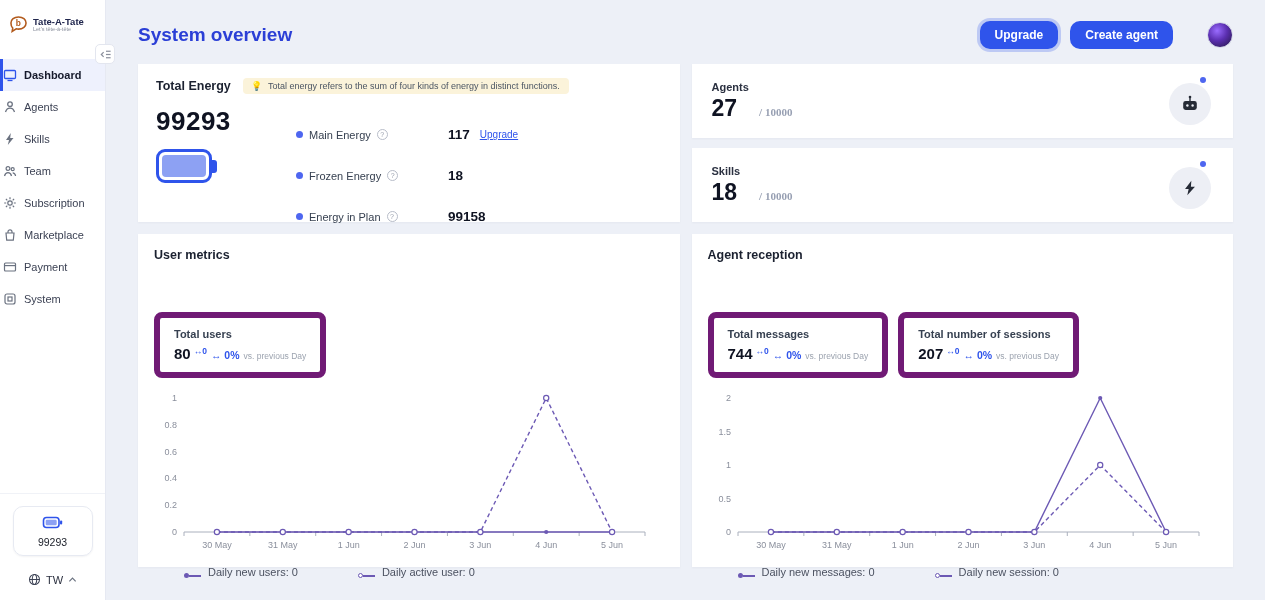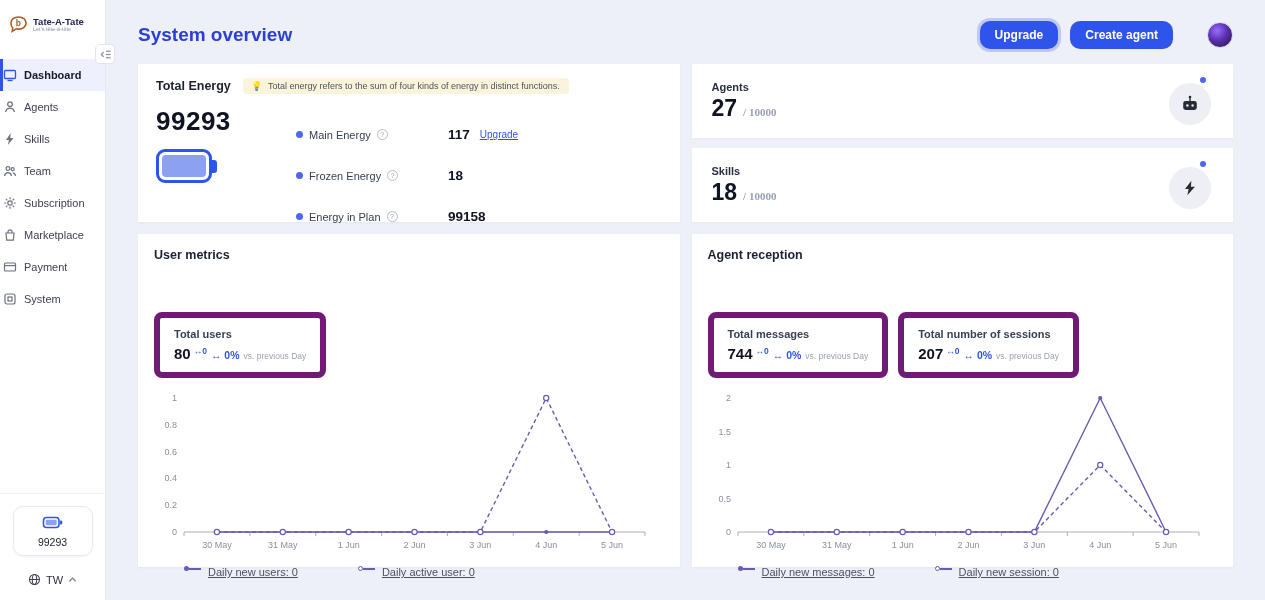--- a/index.html
+++ b/index.html
@@ -84,42 +84,42 @@
   .dot { width: 7px; height: 7px; border-radius: 50%; flex-shrink: 0; }
   .energy-label { font-size: 11px; color: #374151; white-space: nowrap; }
   .info-icon { width: 11px; height: 11px; border: 1px solid #b8bdc9; border-radius: 50%;
     font-size: 7px; color: #9aa0ad; display: inline-flex; align-items: center; justify-content: center; cursor: pointer; }
   .energy-value { font-size: 13.5px; font-weight: 700; color: #0f1322; display: flex; align-items: center; gap: 10px; }
   .recharge { font-size: 10px; font-weight: 400; color: var(--accent-blue); text-decoration: underline; cursor: pointer; }
   
   .right-col { display: flex; flex-direction: column; gap: 10px; }
   .mini-card { flex: 1; display: flex; align-items: center; justify-content: space-between; padding: 10px 20px; }
   .mini-label { font-size: 11px; font-weight: 700; color: #2a3040; }
-  .mini-value-row { display: flex; align-items: baseline; gap: 6px; margin-top: 2px; }
+  .mini-value-row { display: flex; align-items: baseline; gap: 22px; margin-top: 2px; }
   .mini-value { font-size: 23px; font-weight: 700; color: #0f1322; }
   .mini-max { font-size: 11px; color: #98a0b3; font-weight: 600; font-family: Liberation Serif, serif; }
   .mini-icon-wrap { position: relative; width: 44px; height: 48px; }
   .notif-dot { position: absolute; top: 0; right: 7px; width: 6px; height: 6px; border-radius: 50%;
     background: var(--dot-blue); }
   .mini-icon { position: absolute; bottom: 0; left: 0; width: 42px; height: 42px; border-radius: 50%;
     background: #edeff5; display: flex; align-items: center; justify-content: center; }
   
   .chart-card { padding: 14px 16px 10px; }
   .stat-row { display: flex; gap: 10px; margin-top: 10px; }
   .stat-box { border: 6px solid #701a75; border-radius: 8px; padding: 10px 14px 9px; background: #fff; margin-top: 40px; }
   .stat-label { font-size: 11px; color: #374151; font-weight: 600; }
   .stat-value-row { margin-top: 5px; white-space: nowrap; }
   .stat-value { font-size: 15px; font-weight: 700; color: #0f1322; }
   .stat-delta { color: var(--accent-blue); font-size: 8.5px; font-weight: 700; margin-left: 3px;
     display: inline-block; transform: translateY(-5px); }
   .stat-pct { font-size: 10.5px; font-weight: 700; color: var(--accent-blue); margin-left: 4px; }
   .stat-vs { font-size: 8.5px; color: #9ca3af; margin-left: 4px; }
   .chart-card svg.plot { display: block; margin-top: 10px; font-family: inherit; }
   .legend { display: flex; gap: 60px; margin: 6px 0 0 30px; }
-  .legend-item { display: flex; align-items: flex-start; gap: 7px; font-size: 11px; color: #4b5160; cursor: pointer; text-decoration: underline; }
+  .legend-item { display: flex; align-items: flex-end; gap: 7px; font-size: 11px; color: #4b5160; cursor: pointer; }
   .lm { display: inline-flex; align-items: center; }
   .lm i { display: block; }
   .lm-dot { width: 5px; height: 5px; border-radius: 50%; background: var(--chart-purple); }
   .lm-line { width: 12px; height: 0; border-top: 2px solid var(--chart-purple); }
   .lm-circle { width: 5px; height: 5px; border-radius: 50%; border: 1.4px solid var(--chart-purple); background: #fff; }
   .lm-dash { width: 12px; height: 0; border-top: 2px dashed var(--chart-purple); }
 </style>
 </head>
 <body>
 

